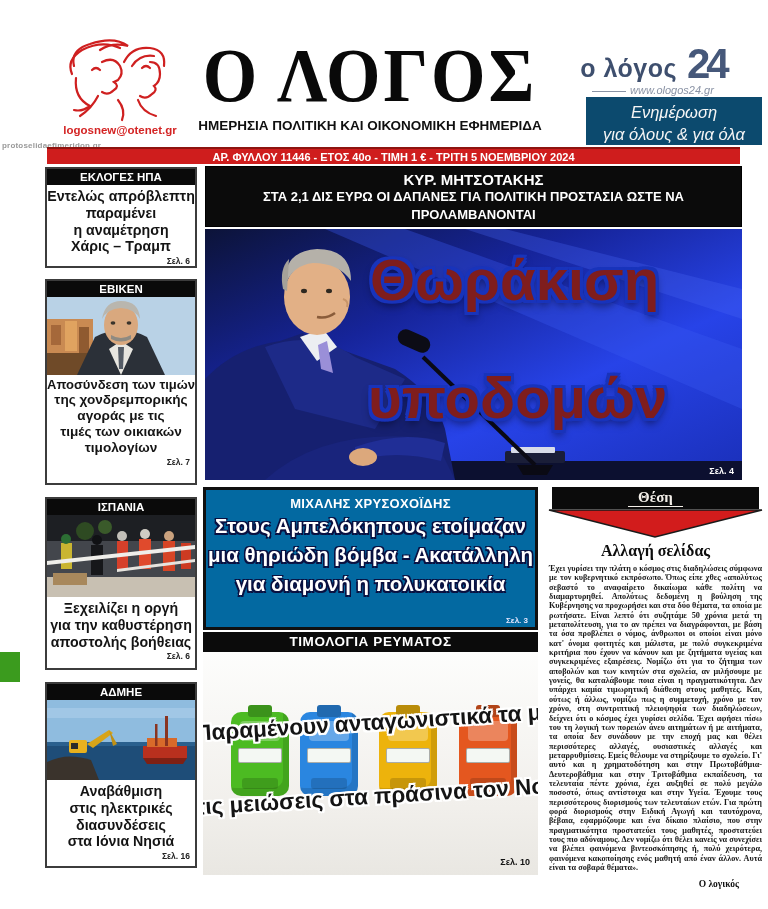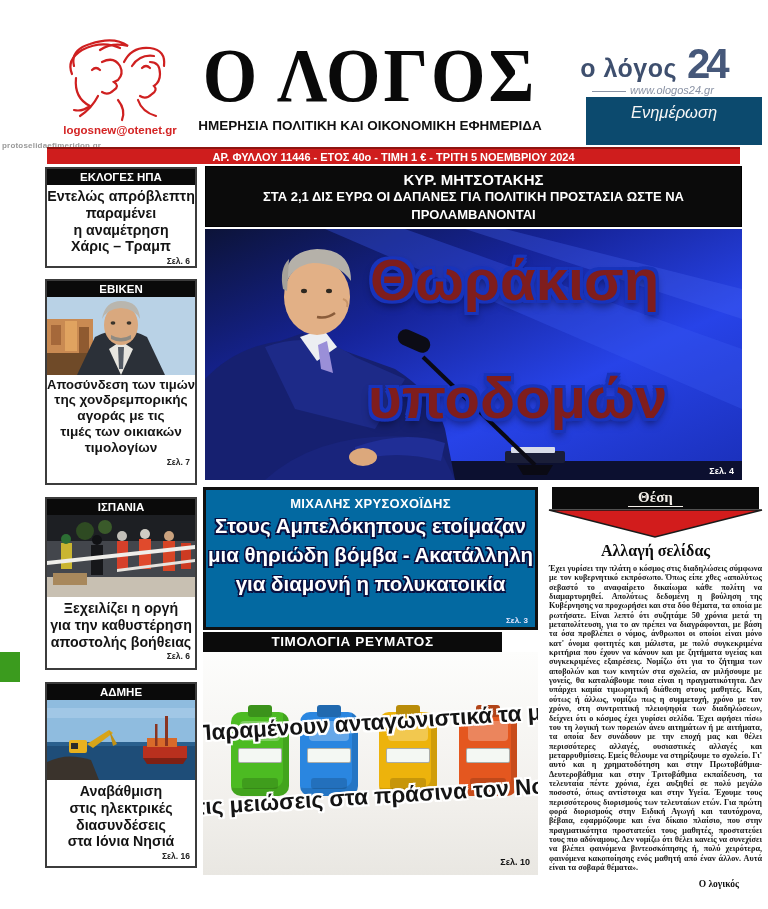--- a/index.html
+++ b/index.html
@@ -52,21 +52,21 @@
 
   
   .chrys{left:203px;top:487px;width:335px;height:143px;background:#0369a1;border:3px solid #101010;
       box-sizing:border-box;text-align:center;color:#fff;}
   .chrys-kicker{font-weight:bold;font-size:13px;margin-top:6px;letter-spacing:.3px;}
   .chrys-line{font-weight:bold;font-size:20.5px;line-height:1.42;white-space:nowrap;
       text-shadow:-1.5px -1.5px 0 #0a1040,1.5px -1.5px 0 #0a1040,-1.5px 1.5px 0 #0a1040,1.5px 1.5px 0 #0a1040;}
   .chrys-ref{position:absolute;right:7px;bottom:2px;font-weight:bold;font-size:8px;color:#e8e8ff;}
 
   
-  .timo-bar{left:203px;top:632px;width:299px;height:20px;background:#0b0b0b;color:#fff;font-weight:bold;
+  .timo-bar{left:203px;top:632px;width:335px;height:20px;background:#0b0b0b;color:#fff;font-weight:bold;
       font-size:13.5px;text-align:center;line-height:20px;letter-spacing:.6px;}
   .meters{left:203px;top:652px;width:335px;height:223px;background:linear-gradient(180deg,#fdfdfc 0%,#f1efeb 70%,#e9e7e2 100%);overflow:hidden;}
   .meter{position:absolute;top:60px;width:58px;height:84px;border-radius:10px;box-shadow:inset -6px -8px 0 rgba(0,0,0,.12);}
   .meter::before{content:"";position:absolute;top:-7px;left:17px;width:24px;height:12px;border-radius:3px;
       background:inherit;filter:brightness(.78);}
   .meter .dial{position:absolute;top:9px;left:9px;right:9px;height:20px;border-radius:4px;background:rgba(255,255,255,.28);}
   .meter .screen{position:absolute;top:36px;left:7px;right:7px;height:13px;border-radius:2px;
       background:#f4f8f3;border:1px solid rgba(0,0,0,.3);}
   .meter .base{position:absolute;bottom:7px;left:11px;right:11px;height:11px;border-radius:3px;background:rgba(0,0,0,.16);}
   .m-green{left:28px;background:#4cbb22;}
@@ -125,20 +125,21 @@
   <div class="abs site-logo">
     <div class="row">
       <span class="name">ο λόγος</span>
         <span class="g24">24</span>
     </div>
     <div class="url"><span class="dash"></span><span>www.ologos24.gr</span></div>
   </div>
 
   <div class="abs tagline">
     <div>Ενημέρωση</div>
+    <div>για όλους &amp; για όλα</div>
   </div>
 
   <div class="abs issue-bar">ΑΡ. ΦΥΛΛΟΥ 11446 - ΕΤΟΣ 40ο - ΤΙΜΗ 1 € - ΤΡΙΤΗ 5 ΝΟΕΜΒΡΙΟΥ 2024</div>
 
   <div class="abs sbox" style="top:167px;height:101px;">
     <div class="sbox-head">ΕΚΛΟΓΕΣ ΗΠΑ</div>
     <div class="sbox-body">
       <div class="sline">Εντελώς απρόβλεπτη</div>
       <div class="sline">παραμένει</div>
       <div class="sline">η αναμέτρηση</div>

